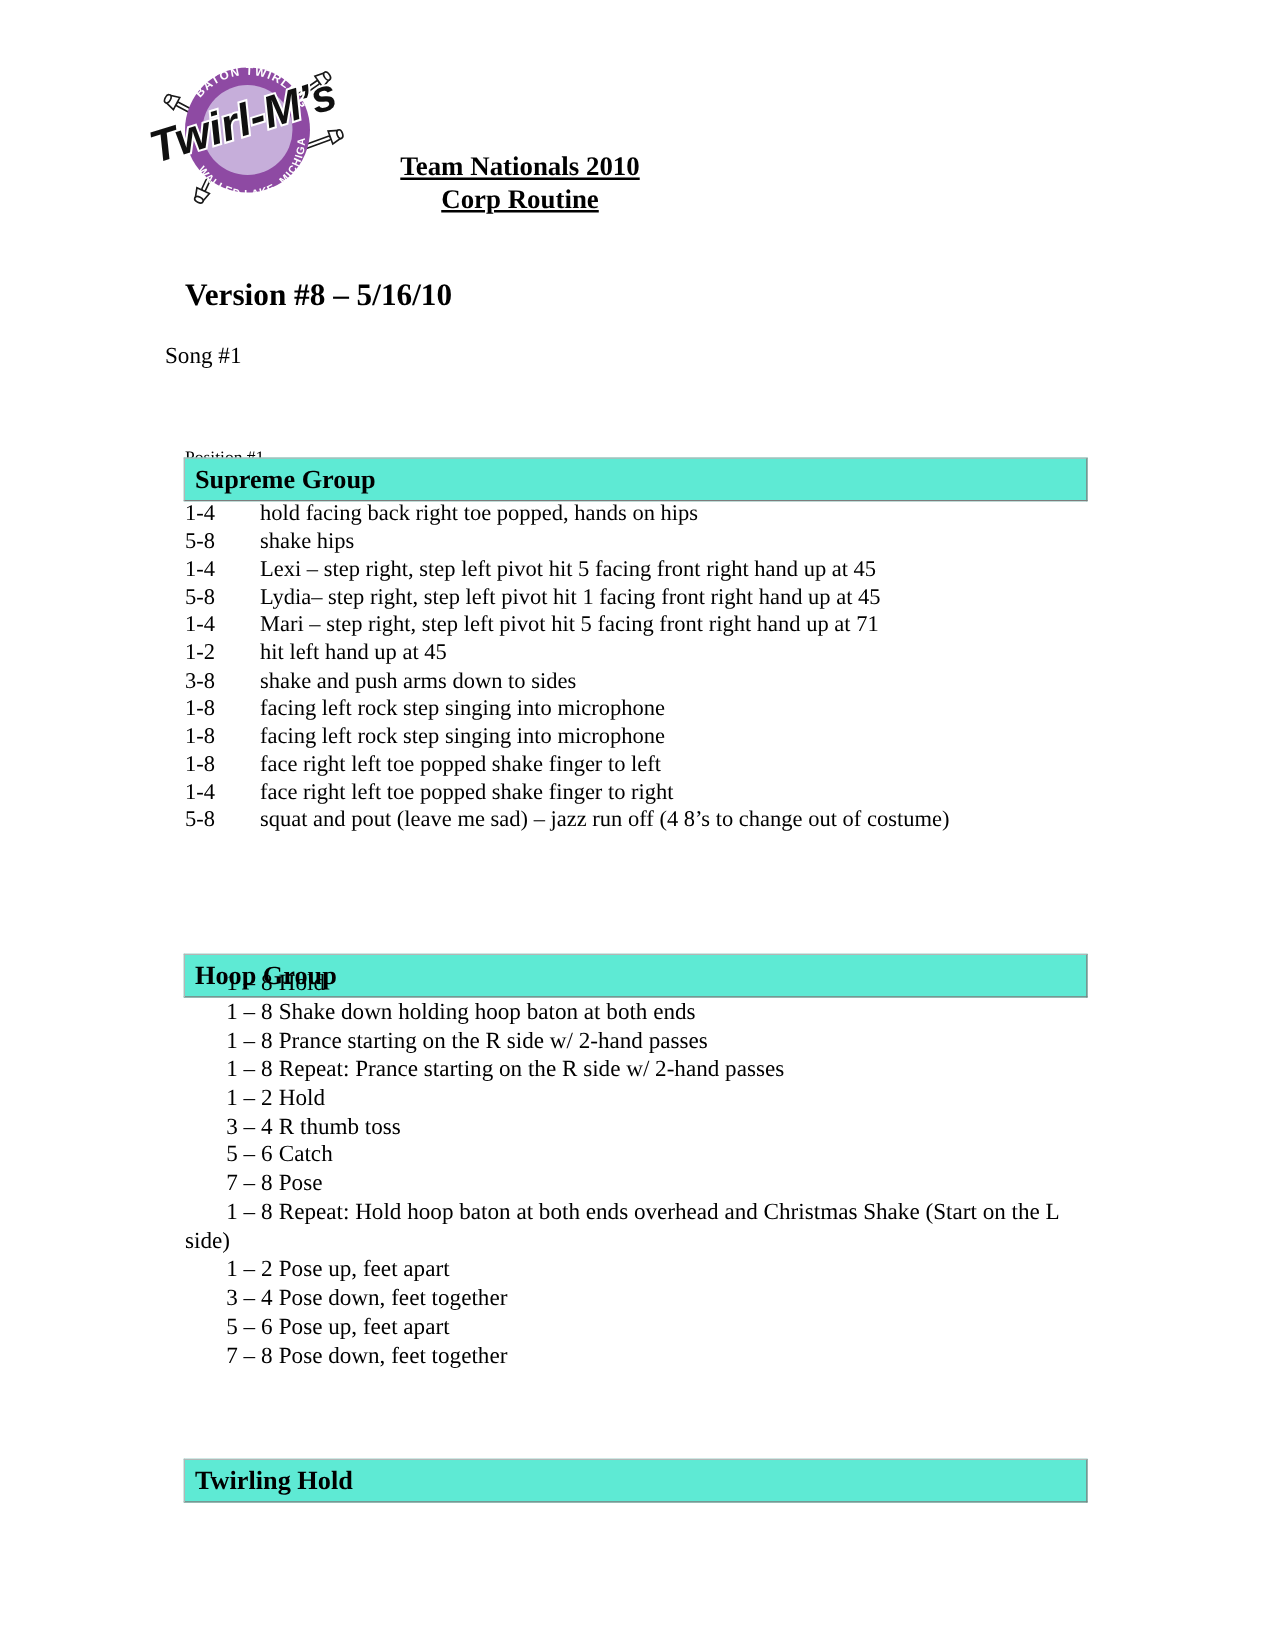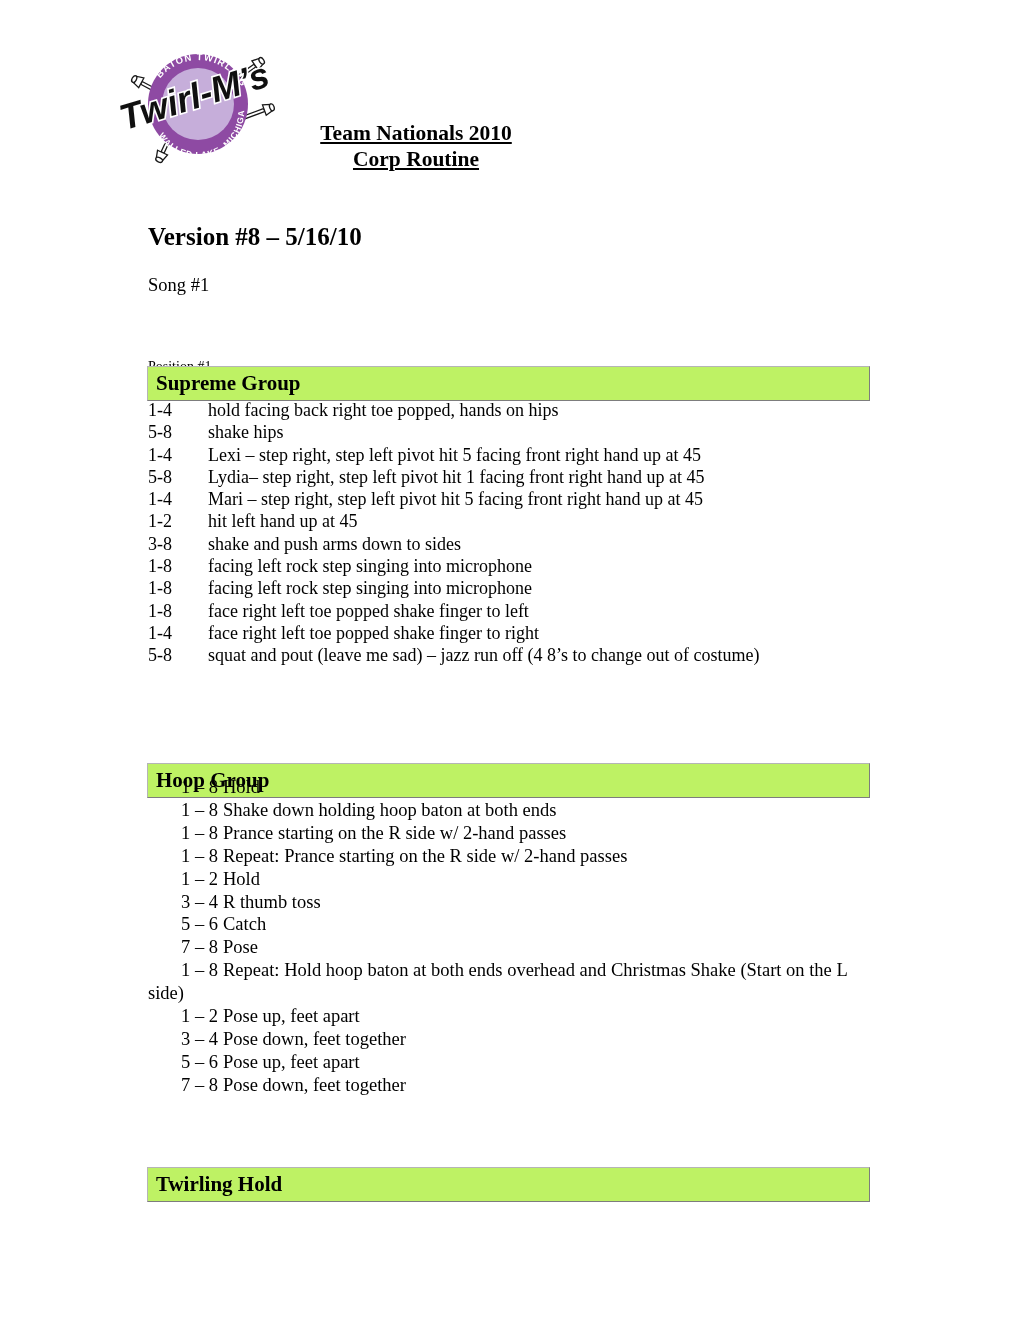--- a/index.html
+++ b/index.html
@@ -54,21 +54,21 @@
   .version {
     position: absolute;
     left: 148px;
     top: 222px;
     font-size: 25px;
     font-weight: bold;
     line-height: 30px;
   }
   .song {
     position: absolute;
-    left: 148px;
+    left: 132px;
     top: 274px;
     font-size: 18.5px;
     line-height: 22px;
   }
   .position {
     position: absolute;
     left: 148px;
     top: 320px;
     font-size: 14px;
     line-height: 22px;
@@ -79,21 +79,21 @@
   .section-box {
     position: absolute;
     left: 147px;
     width: 723px;
     box-sizing: border-box;
     border: 1px solid #9a9a9a;
     border-top-color: #b5b5b5;
     border-left-color: #b5b5b5;
     border-right-color: #7d7d7d;
     border-bottom-color: #7d7d7d;
-    background: #bef264;
+    background: #5eead4;
     padding: 4px 0 4px 8px;
   }
   .section-box .section-title {
     font-size: 21px;
     font-weight: bold;
     line-height: 25px;
   }
 
   
   .block {
@@ -191,21 +191,21 @@
   <div class="position">Position #1</div>
 
   <div class="section-box" style="top:366px;">
     <div class="section-title">Supreme Group</div>
   </div>
   <div class="block sans" id="block-0" style="top:399px;">
       <div class="row"><span class="cue">1-4</span><span class="txt">hold facing back right toe popped, hands on hips</span></div>
       <div class="row"><span class="cue">5-8</span><span class="txt">shake hips</span></div>
       <div class="row"><span class="cue">1-4</span><span class="txt">Lexi – step right, step left pivot hit 5 facing front right hand up at 45</span></div>
       <div class="row"><span class="cue">5-8</span><span class="txt">Lydia– step right, step left pivot hit 1 facing front right hand up at 45</span></div>
-      <div class="row"><span class="cue">1-4</span><span class="txt">Mari – step right, step left pivot hit 5 facing front right hand up at 45</span></div>
+      <div class="row"><span class="cue">1-4</span><span class="txt">Mari – step right, step left pivot hit 5 facing front right hand up at 71</span></div>
       <div class="row"><span class="cue">1-2</span><span class="txt">hit left hand up at 45</span></div>
       <div class="row"><span class="cue">3-8</span><span class="txt">shake and push arms down to sides</span></div>
       <div class="row"><span class="cue">1-8</span><span class="txt">facing left rock step singing into microphone</span></div>
       <div class="row"><span class="cue">1-8</span><span class="txt">facing left rock step singing into microphone</span></div>
       <div class="row"><span class="cue">1-8</span><span class="txt">face right left toe popped shake finger to left</span></div>
       <div class="row"><span class="cue">1-4</span><span class="txt">face right left toe popped shake finger to right</span></div>
       <div class="row"><span class="cue">5-8</span><span class="txt">squat and pout (leave me sad) – jazz run off (4 8’s to change out of costume)</span></div>
     </div>
 
   <div class="section-box" style="top:743px;margin-top:20px;">

